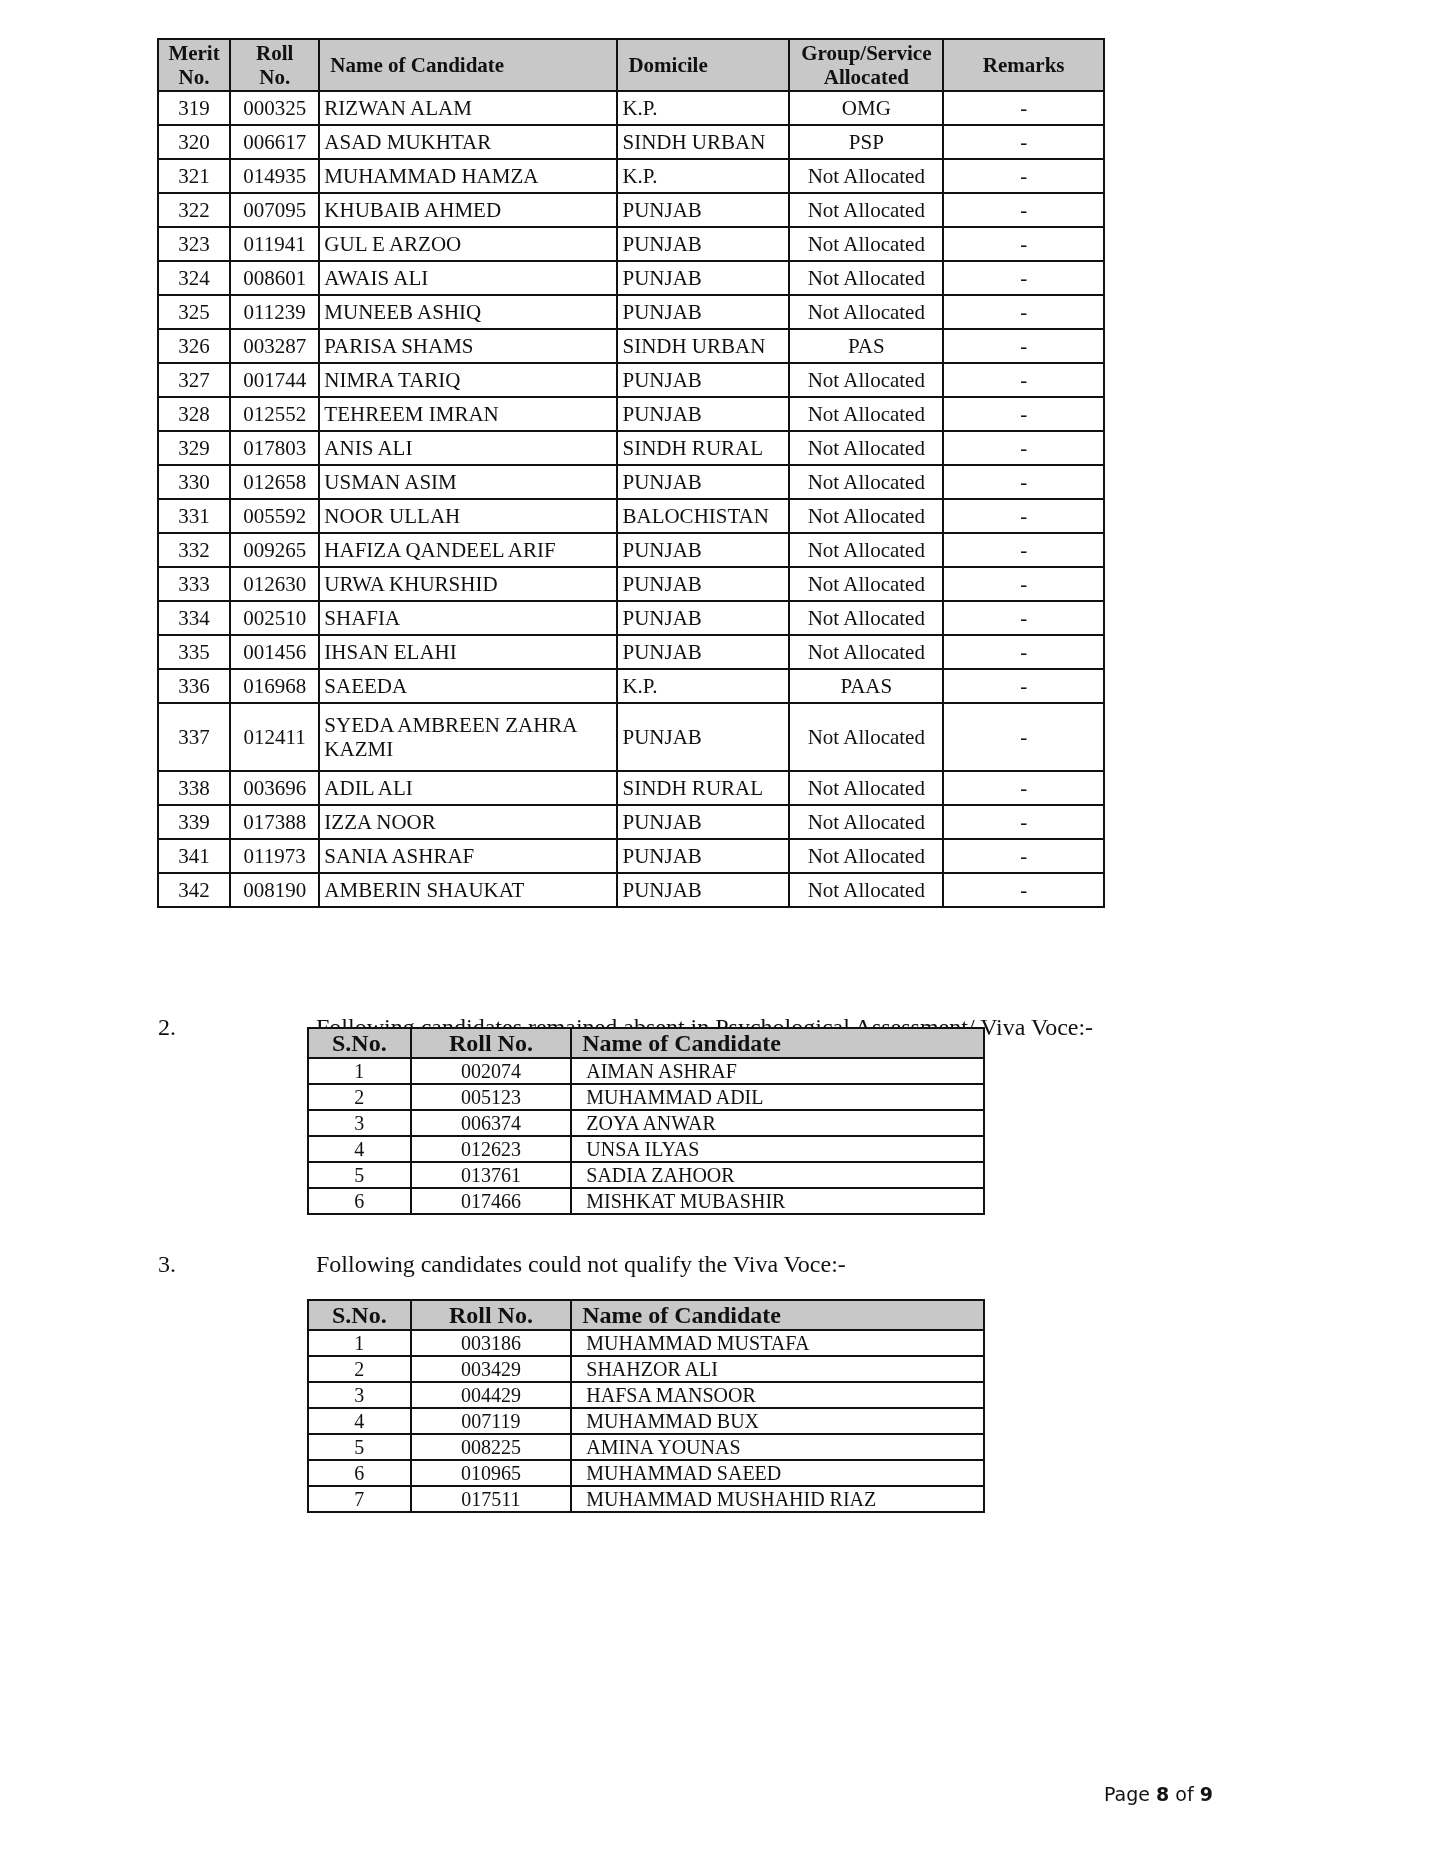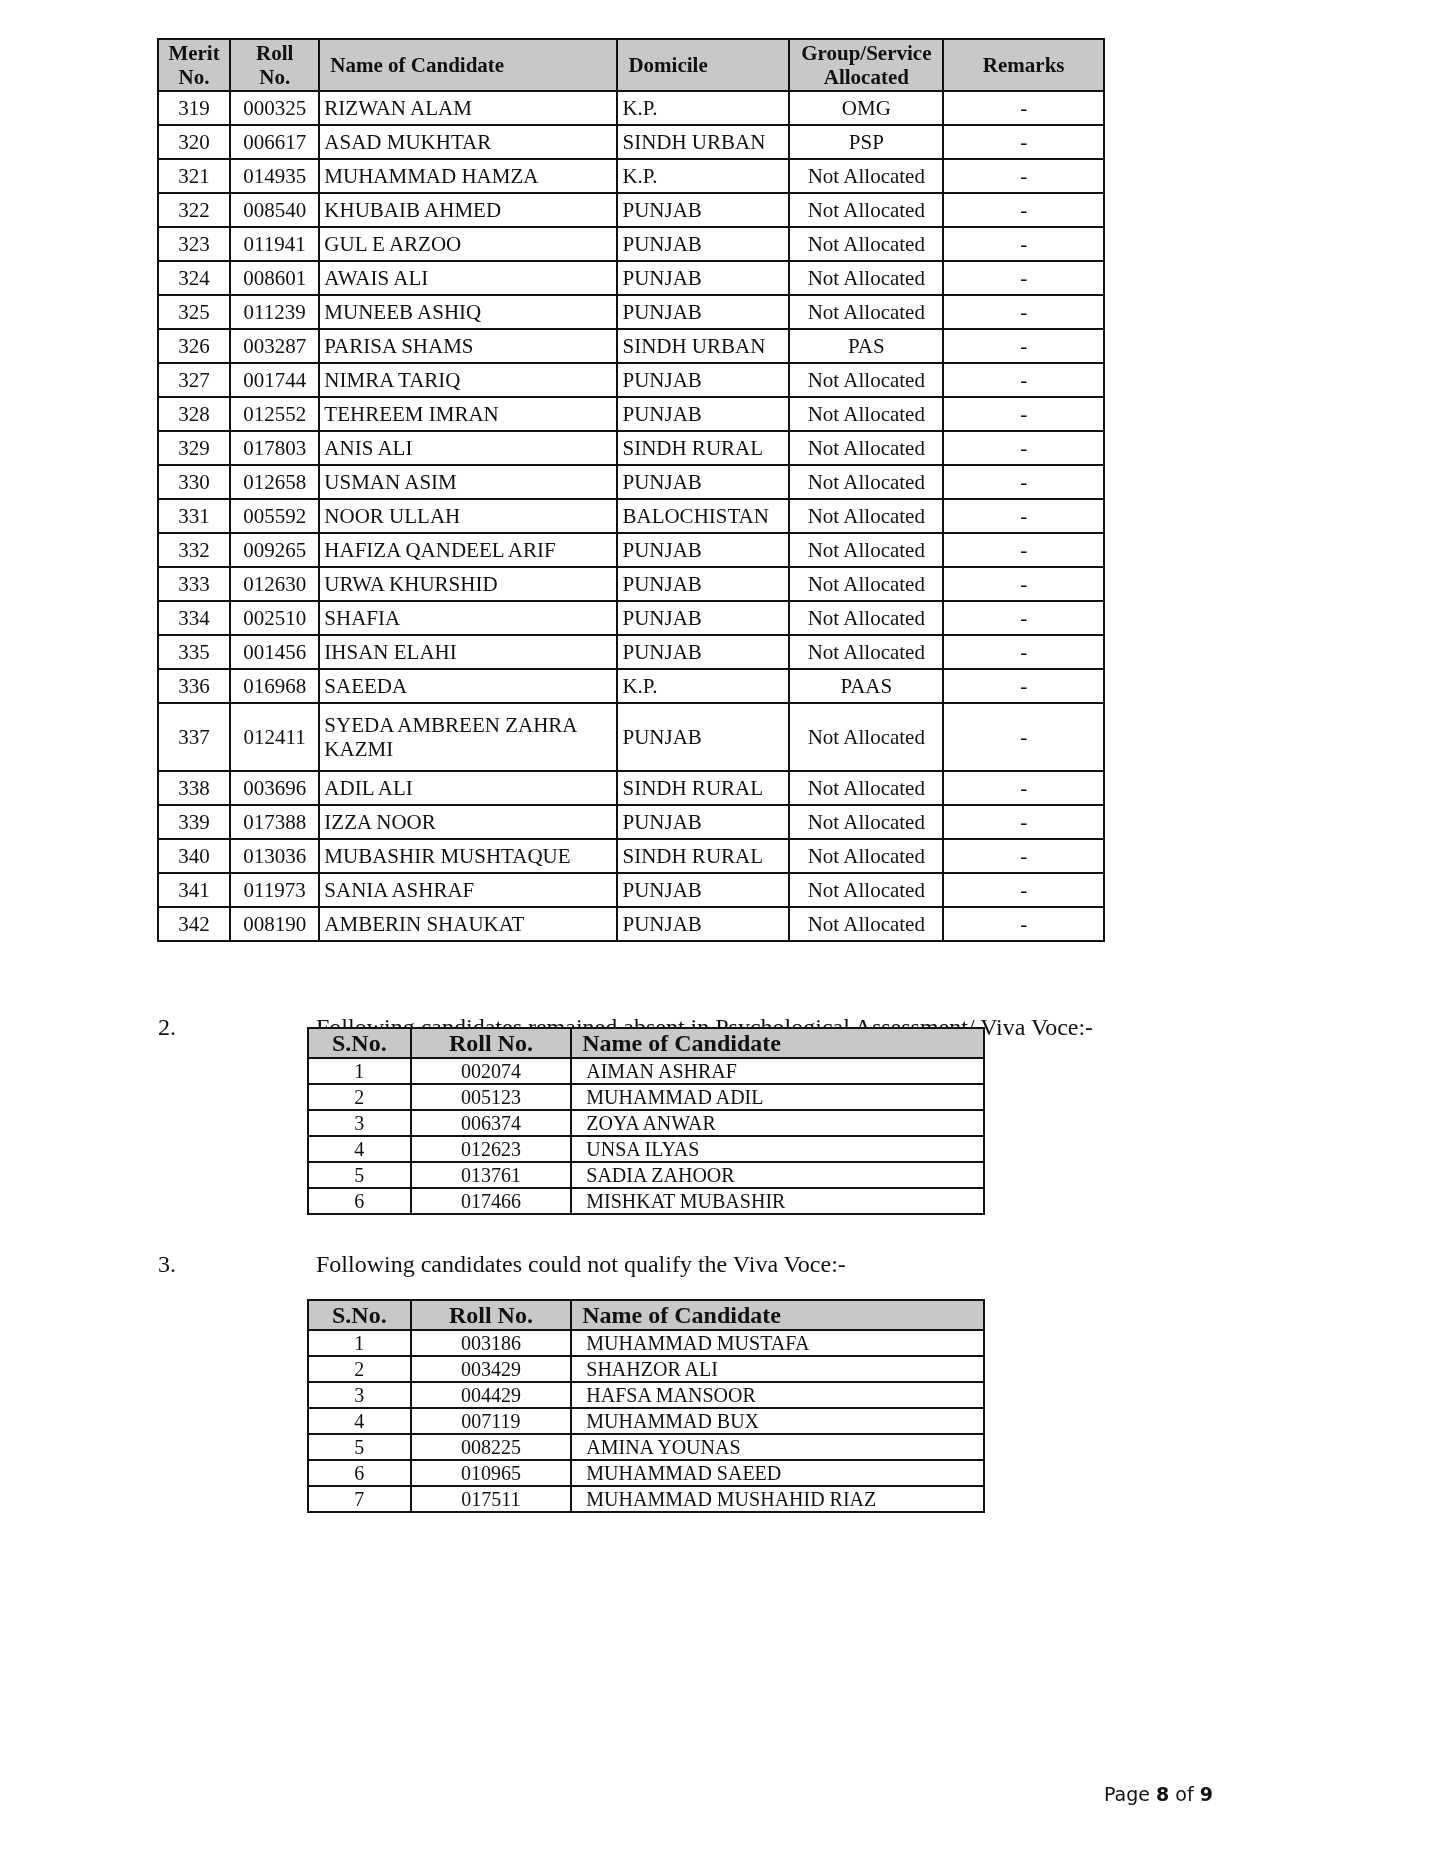--- a/index.html
+++ b/index.html
@@ -68,21 +68,21 @@
       <tr>
         <td class="c">321</td>
         <td class="c">014935</td>
         <td class="l">MUHAMMAD HAMZA</td>
         <td class="l">K.P.</td>
         <td class="c">Not Allocated</td>
         <td class="c">-</td>
       </tr>
       <tr>
         <td class="c">322</td>
-        <td class="c">008540</td>
+        <td class="c">007095</td>
         <td class="l">KHUBAIB AHMED</td>
         <td class="l">PUNJAB</td>
         <td class="c">Not Allocated</td>
         <td class="c">-</td>
       </tr>
       <tr>
         <td class="c">323</td>
         <td class="c">011941</td>
         <td class="l">GUL E ARZOO</td>
         <td class="l">PUNJAB</td>
@@ -207,28 +207,20 @@
         <td class="l">ADIL ALI</td>
         <td class="l">SINDH RURAL</td>
         <td class="c">Not Allocated</td>
         <td class="c">-</td>
       </tr>
       <tr>
         <td class="c">339</td>
         <td class="c">017388</td>
         <td class="l">IZZA NOOR</td>
         <td class="l">PUNJAB</td>
-        <td class="c">Not Allocated</td>
-        <td class="c">-</td>
-      </tr>
-      <tr>
-        <td class="c">340</td>
-        <td class="c">013036</td>
-        <td class="l">MUBASHIR MUSHTAQUE</td>
-        <td class="l">SINDH RURAL</td>
         <td class="c">Not Allocated</td>
         <td class="c">-</td>
       </tr>
       <tr>
         <td class="c">341</td>
         <td class="c">011973</td>
         <td class="l">SANIA ASHRAF</td>
         <td class="l">PUNJAB</td>
         <td class="c">Not Allocated</td>
         <td class="c">-</td>

